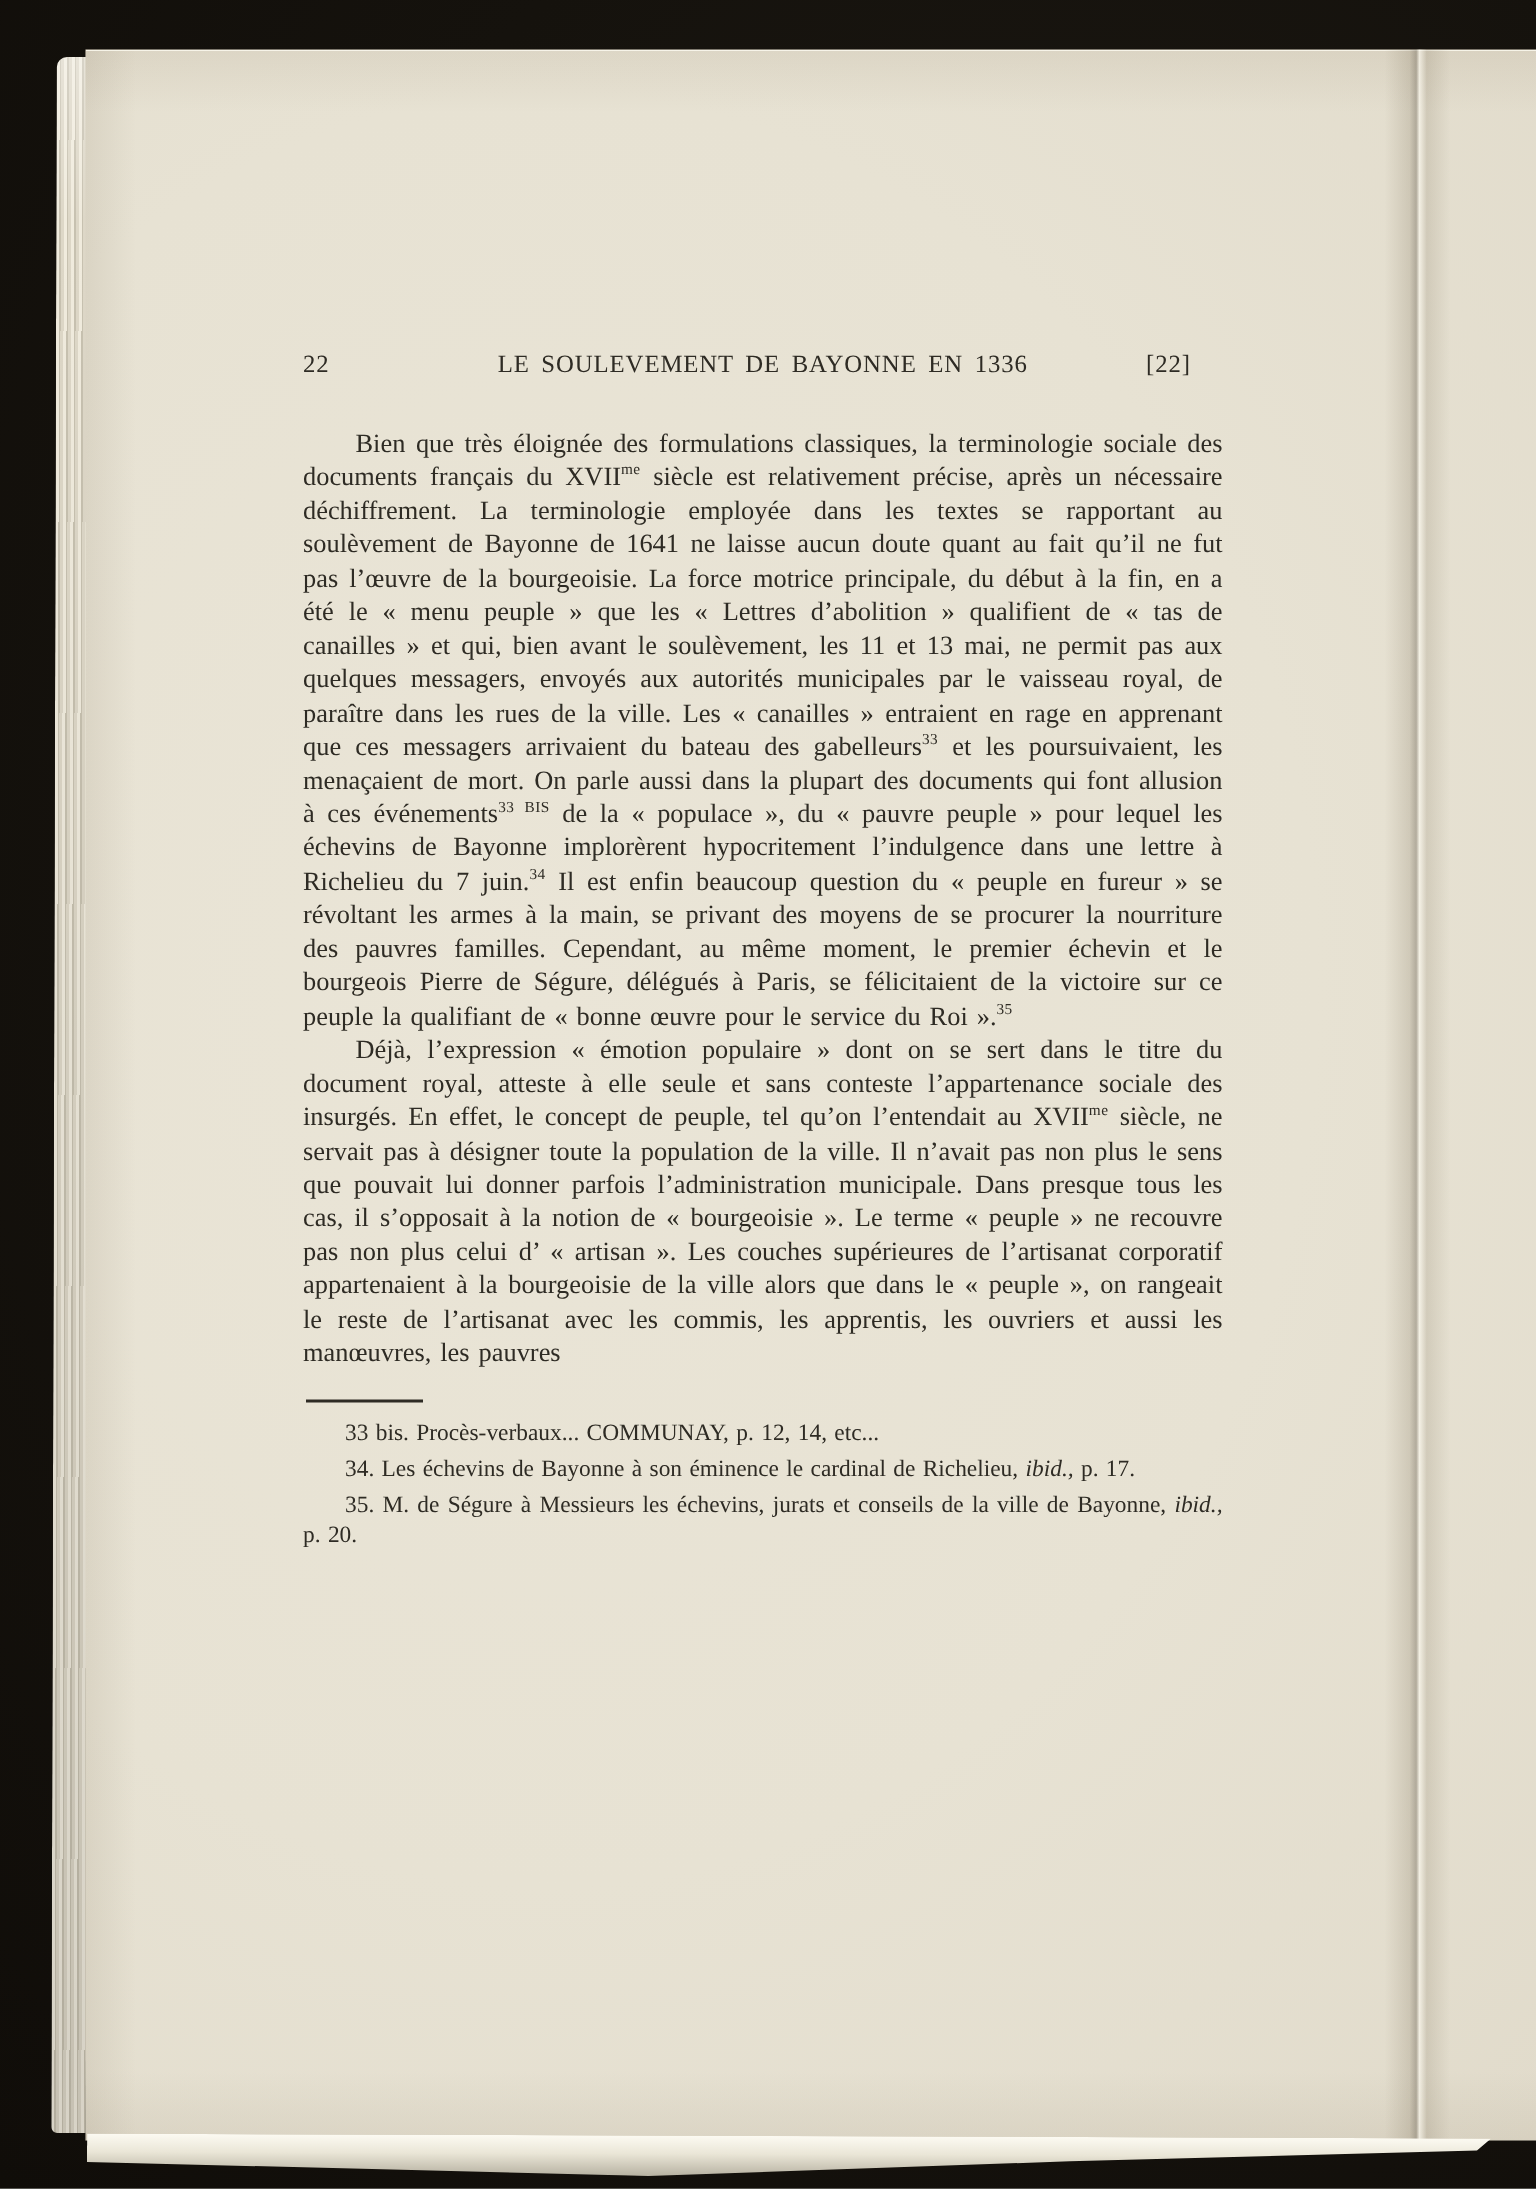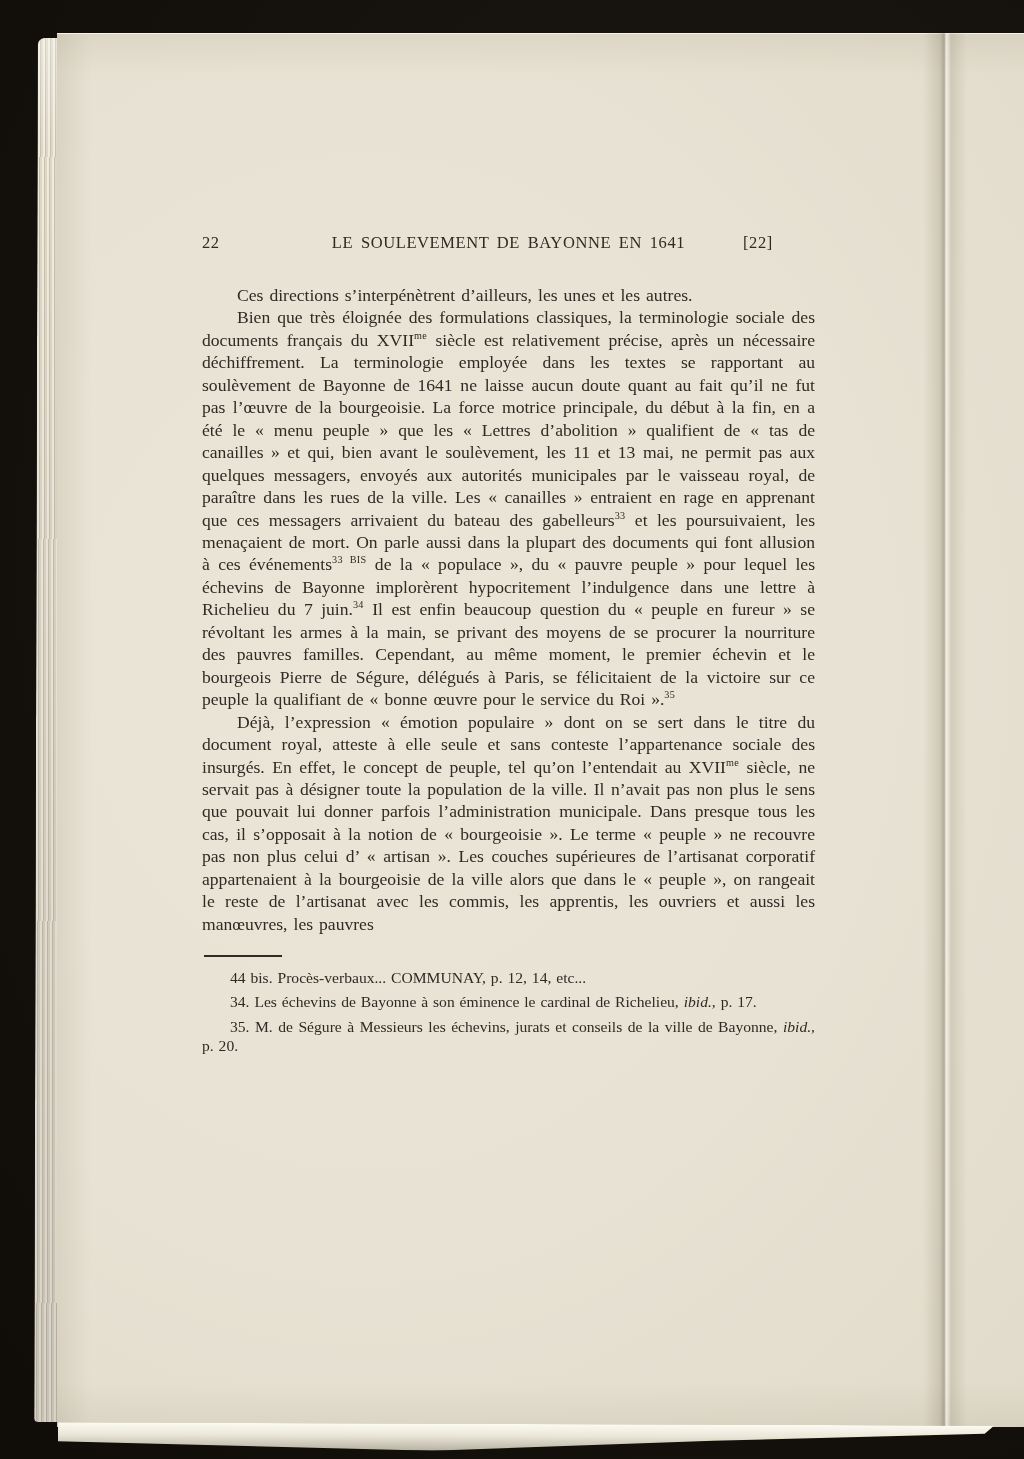--- a/index.html
+++ b/index.html
@@ -40,21 +40,21 @@
     position:absolute;left:58px;top:1424px;width:936px;height:27px;
     background:linear-gradient(180deg,#fcfaf2 0%,#eae6d7 45%,#b7b2a2 100%);
     clip-path:polygon(0 0,100% 0,99% 30%,70% 60%,40% 100%,0 70%);
     transform:rotate(.2deg);
   }
   
   .text-col{position:absolute;left:145px;top:156px;width:613px;color:#2e2b24;}
   .running-header{display:flex;align-items:baseline;font-size:16.5px;letter-spacing:.6px;}
   .running-header .pagenum{width:72px;margin-top:44px;}
   .running-header .title{flex:1;text-align:center;word-spacing:3px;white-space:nowrap;}
-  .running-header .bracket{width:72px;text-align:left;}
+  .running-header .bracket{width:72px;text-align:center;}
   .body-text{margin-top:31px;}
   .body-text p{
     margin:0;font-size:17.6px;line-height:22.45px;
     text-align:justify;text-indent:35px;word-spacing:1.6px;
   }
   sup{font-size:.58em;line-height:0;letter-spacing:.3px;}
   .footnotes{margin-top:20px;}
   .fn-rule{width:78px;border:0;border-top:2px solid #2e2b24;margin:0 0 11px 2px;}
   .footnotes p{
     margin:0 0 5px;font-size:15.6px;line-height:19.3px;
@@ -66,34 +66,33 @@
 
 <div class="scene">
 
   <div class="left-stack"></div>
 
   <div class="spread">
     <div class="text-col">
 
       <div class="running-header">
         <span class="pagenum">22</span>
-        <span class="title">LE SOULEVEMENT DE BAYONNE EN 1641</span>
+        <span class="title">LE SOULEVEMENT DE BAYONNE EN 1336</span>
         <span class="bracket">[22]</span>
       </div>
 
       <div class="body-text">
-          <p>Ces directions s’interpénètrent d’ailleurs, les unes et les autres.</p>
           <p>Bien que très éloignée des formulations classiques, la terminologie sociale des documents français du XVII<sup>me</sup> siècle est relativement précise, après un nécessaire déchiffrement. La terminologie employée dans les textes se rapportant au soulèvement de Bayonne de 1641 ne laisse aucun doute quant au fait qu’il ne fut pas l’œuvre de la bourgeoisie. La force motrice principale, du début à la fin, en a été le « menu peuple » que les « Lettres d’abolition » qualifient de « tas de canailles » et qui, bien avant le soulèvement, les 11 et 13 mai, ne permit pas aux quelques messagers, envoyés aux autorités municipales par le vaisseau royal, de paraître dans les rues de la ville. Les « canailles » entraient en rage en apprenant que ces messagers arrivaient du bateau des gabelleurs<sup>33</sup> et les poursuivaient, les menaçaient de mort. On parle aussi dans la plupart des documents qui font allusion à ces événements<sup>33 BIS</sup> de la « populace », du « pauvre peuple » pour lequel les échevins de Bayonne implorèrent hypocritement l’indulgence dans une lettre à Richelieu du 7 juin.<sup>34</sup> Il est enfin beaucoup question du « peuple en fureur » se révoltant les armes à la main, se privant des moyens de se procurer la nourriture des pauvres familles. Cependant, au même moment, le premier échevin et le bourgeois Pierre de Ségure, délégués à Paris, se félicitaient de la victoire sur ce peuple la qualifiant de « bonne œuvre pour le service du Roi ».<sup>35</sup></p>
           <p>Déjà, l’expression « émotion populaire » dont on se sert dans le titre du document royal, atteste à elle seule et sans conteste l’appartenance sociale des insurgés. En effet, le concept de peuple, tel qu’on l’entendait au XVII<sup>me</sup> siècle, ne servait pas à désigner toute la population de la ville. Il n’avait pas non plus le sens que pouvait lui donner parfois l’administration municipale. Dans presque tous les cas, il s’opposait à la notion de « bourgeoisie ». Le terme « peuple » ne recouvre pas non plus celui d’ « artisan ». Les couches supérieures de l’artisanat corporatif appartenaient à la bourgeoisie de la ville alors que dans le « peuple », on rangeait le reste de l’artisanat avec les commis, les apprentis, les ouvriers et aussi les manœuvres, les pauvres</p>
         </div>
 
       <div class="footnotes">
         <hr class="fn-rule">
         <div>
-            <p>44 bis. Procès-verbaux... COMMUNAY, p. 12, 14, etc...</p>
+            <p>33 bis. Procès-verbaux... COMMUNAY, p. 12, 14, etc...</p>
             <p>34. Les échevins de Bayonne à son éminence le cardinal de Richelieu, <i>ibid.,</i> p. 17.</p>
             <p>35. M. de Ségure à Messieurs les échevins, jurats et conseils de la ville de Bayonne, <i>ibid.,</i> p. 20.</p>
           </div>
       </div>
 
     </div>
   </div>
 
   <div class="gutter"></div>
   <div class="bottom-stack"></div>

